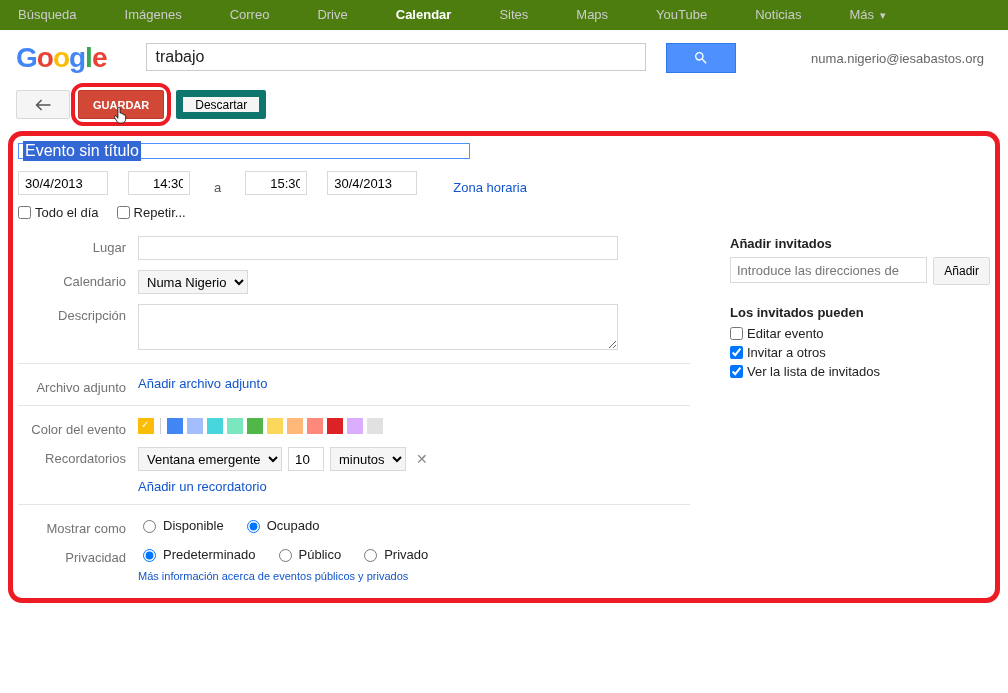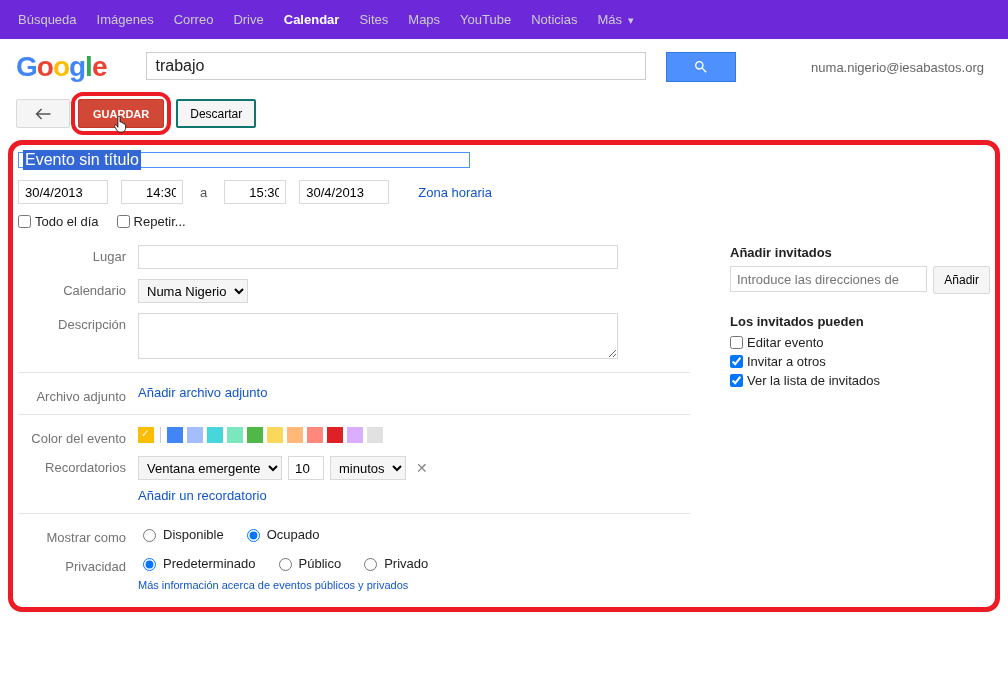--- a/index.html
+++ b/index.html
@@ -1,19 +1,19 @@
 <!DOCTYPE html>
 <html><head>
 <meta charset="utf-8">
 <style>
   * { box-sizing: border-box; }
   body { margin: 0; font-family: Arial, sans-serif; font-size: 13px; color: #222; background: #fff; }
   
   
-  .topnav { background: #6d28d9; height: 39px; display: flex; align-items: center; padding: 0 8px; }
+  .topnav { background: #4d7c0f; height: 30px; display: flex; align-items: center; padding: 0 8px; gap: 28px; }
   .topnav a { color: #ccc; text-decoration: none; padding: 0 10px; font-size: 13px; line-height: 30px; }
   .topnav a.active { color: #fff; font-weight: bold; }
   .topnav .more { color: #ccc; padding-left: 6px; font-size: 11px; }
   
   
   .header { display: flex; align-items: center; padding: 12px 8px 8px 16px; }
   .google-logo { font-size: 28px; font-weight: bold; margin-right: 40px; letter-spacing: -1px; }
   .google-logo span:nth-child(1){color:#4285F4;}
   .google-logo span:nth-child(2){color:#EA4335;}
   .google-logo span:nth-child(3){color:#FBBC05;}
@@ -30,31 +30,31 @@
   
   
   .toolbar { display: flex; align-items: center; padding: 8px 16px 14px 16px; gap: 8px; position: relative; }
   .back-btn { width: 54px; height: 29px; border: 1px solid #d9d9d9; background: #f5f5f5; display: flex; align-items: center; justify-content: center; cursor: pointer; border-radius: 2px; }
   
   .save-wrap { position: relative; }
   .save-btn { background: #d14836; color: #fff; font-weight: bold; font-size: 11px; padding: 0 14px; height: 29px; border: 1px solid #c13828; border-radius: 2px; cursor: pointer; }
   .save-highlight { position: absolute; top: -7px; left: -7px; right: -7px; bottom: -7px; border: 4px solid #ed1c24; border-radius: 12px; pointer-events: none; }
   .cursor-hand { position: absolute; left: 50%; bottom: -8px; transform: translateX(-50%); font-size: 14px; pointer-events: none; color:#000; }
   
-  .discard-btn { background: #f5f5f5; border: 2px solid #0f766e; height: 29px; padding: 0 12px; font-size: 12px; cursor: pointer; margin-left: 4px; border-radius: 2px; }
+  .discard-btn { background: #f5f5f5; border: 7px solid #0f766e; height: 29px; padding: 0 12px; font-size: 12px; cursor: pointer; margin-left: 4px; border-radius: 2px; }
   
   
   .main-wrap { position: relative; margin: 0 8px 8px 8px; }
   .main-highlight { position: absolute; top: -2px; left: 0; right: 0; bottom: 0; border: 5px solid #ed1c24; border-radius: 14px; pointer-events: none; z-index: 5; }
   .main { padding: 10px 10px 10px 10px; }
   .title-input-wrap { margin-bottom: 12px; }
   .title-sel { background:#3367d6; color:#fff; padding: 1px 2px; font-size:16px;}
   .title-box { width: 452px; height: 16px; border: 1px solid #4d90fe; padding: 0 4px; display:flex; align-items:center; background:#fff;}
   
-  .datetime-row { display: flex; align-items: center; gap: 13px; margin-bottom: 10px; }
+  .datetime-row { display: flex; align-items: flex-end; gap: 20px; margin-bottom: 10px; }
   .date-in, .time-in { height: 24px; border: 1px solid #d9d9d9; padding: 2px 6px; font-size: 13px; }
   .date-in { width: 90px; }
   .time-in { width: 62px; padding-left: 24px; }
   .to-label { padding: 0 4px; color: #555; }
   .tz-link { color: #15c; margin-left: 16px; cursor: pointer; }
   
   .check-row { display: flex; align-items: center; gap: 18px; margin-bottom: 16px; }
   .chk { display: flex; align-items: center; gap: 4px; font-size: 13px; }
   .chk input { margin: 0; }
   

